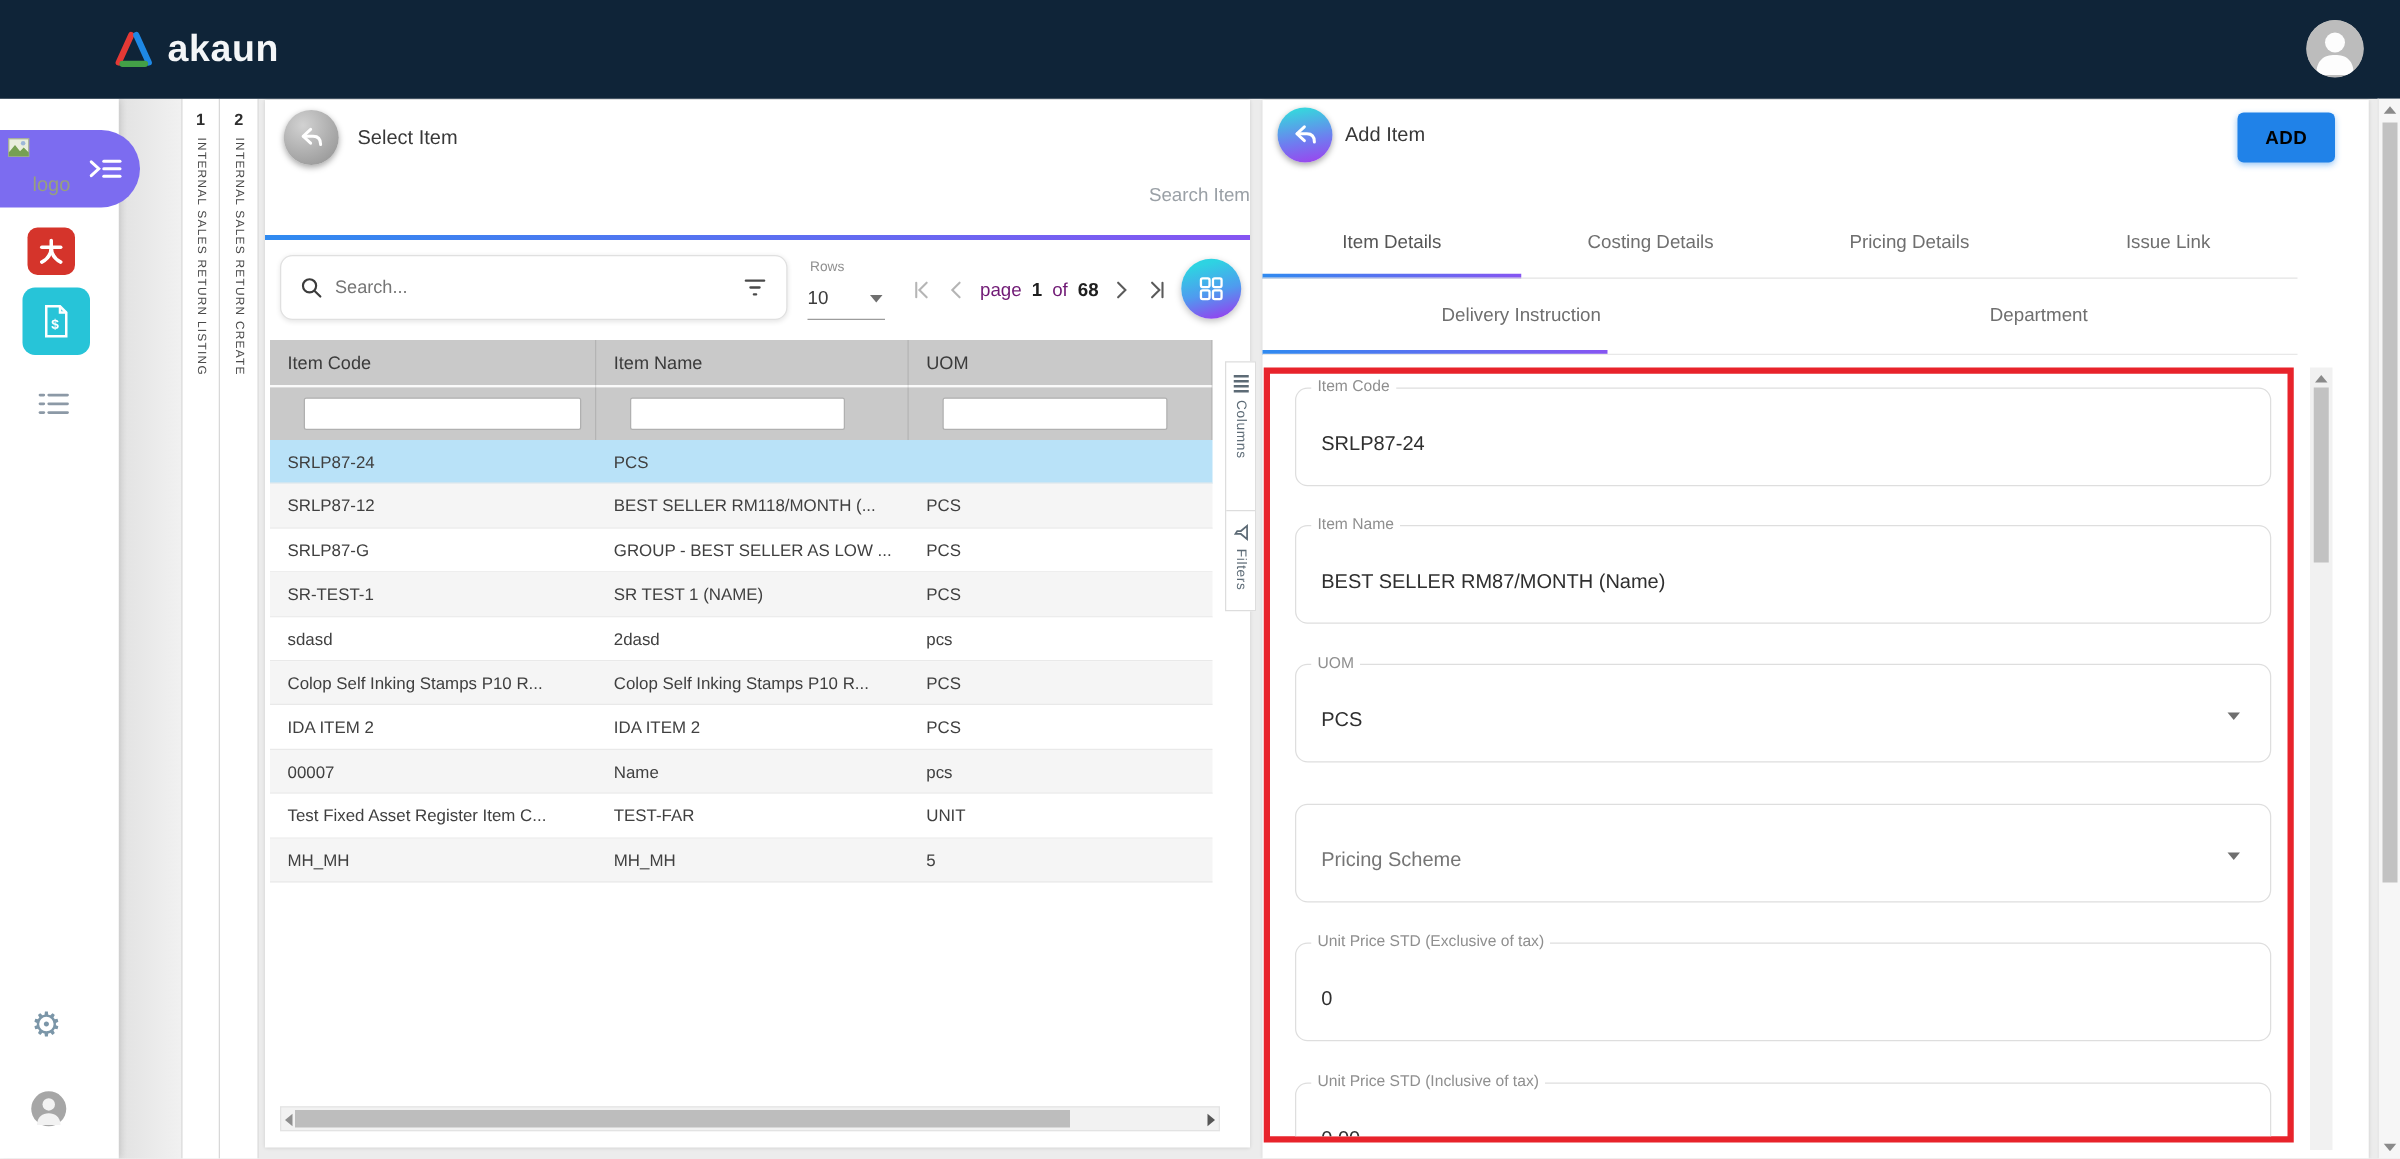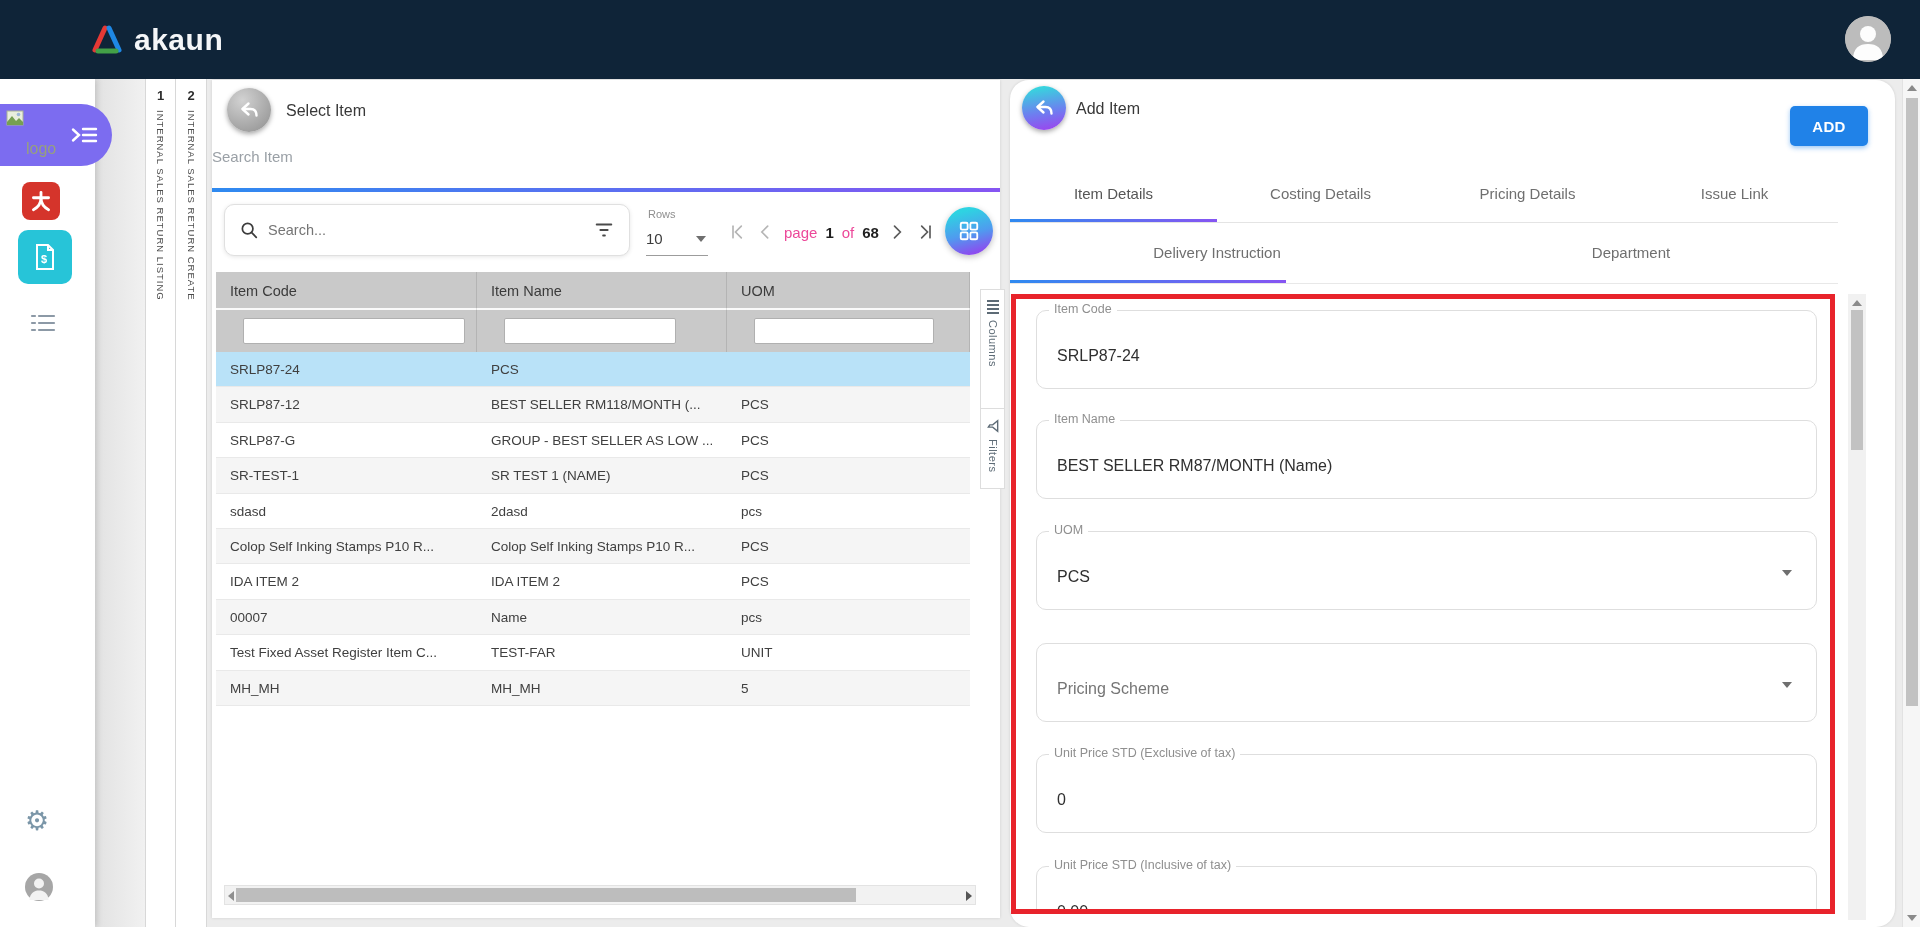--- a/index.html
+++ b/index.html
@@ -38,49 +38,49 @@
   .vtab { width:31px; height:100%; background:#fff; border-left:1px solid #d8d8d8; border-right:1px solid #d8d8d8;
           display:flex; flex-direction:column; align-items:center; cursor:pointer; }
   .vtab + .vtab { border-left:none; }
   .vtab-num { font-size:13px; font-weight:bold; color:#2e2e2e; margin-top:9px; }
   .vtab-label { writing-mode:vertical-rl; font-size:9.5px; letter-spacing:1px; color:#4a4a4a; margin-top:7px;
                 text-transform:uppercase; white-space:nowrap; }
 
   
   .panel { position:absolute; background:#fff; box-shadow:0 0 3px rgba(0,0,0,.12); }
   .panel-left { left:212px; top:80px; width:788px; height:838px; }
-  .panel-right { left:1010px; top:80px; width:885px; height:847px;border-radius:19px; }
+  .panel-right { left:1010px; top:80px; width:885px; height:847px; }
 
   .back-btn { position:absolute; width:44px; height:44px; border-radius:50%; cursor:pointer;
               display:flex; align-items:center; justify-content:center;
               box-shadow:0 2px 5px rgba(0,0,0,.35); }
   .back-grey { background:radial-gradient(circle at 35% 28%, #d2d2d2, #8e8e8e); }
   .back-gradient { background:linear-gradient(170deg,#38d3de 10%, #6f7cf0 60%, #9a46ee 95%); }
   .panel-title { position:absolute; font-size:16px; color:#383838; }
 
   
-  .search-tab { position:absolute; top:68px; left:0; width:100%; text-align:left;
+  .search-tab { position:absolute; top:68px; left:0; width:100%; text-align:right;
                 font-size:15px; color:#9aa0a6; cursor:pointer; }
   .grad-bar { position:absolute; left:0; top:108px; width:100%; height:4px;
               background:linear-gradient(90deg,var(--c-accent-a,#2f8af0),var(--c-accent-b,#8655f2)); }
   .search-box { position:absolute; left:12px; top:124px; width:406px; height:52px; background:#fff;
                 border:1px solid #e0e0e0; border-radius:10px; box-shadow:0 1px 4px rgba(0,0,0,.10);
                 display:flex; align-items:center; padding:0 14px; }
   .search-box input { border:none; outline:none; flex:1; font-size:14.5px; color:#555; margin-left:9px;
                       font-family:inherit; background:transparent; }
   .rows-label { position:absolute; left:436px; top:128px; font-size:11px; color:#8f8f8f; }
   .rows-select { position:absolute; left:434px; top:146px; width:62px; height:30px; cursor:pointer;
                  border-bottom:1px solid #9c9c9c; font-size:15px; color:#3c3c3c; }
   .rows-value { position:absolute; left:0; top:4px; }
   .rows-caret { position:absolute; right:2px; top:10px; }
   .caret { width:0; height:0; border-left:5px solid transparent; border-right:5px solid transparent;
            border-top:6px solid #6f6f6f; }
   .pager { position:absolute; left:514px; top:138px; height:28px; display:flex; align-items:center; gap:4px; }
   .pg-btn { width:24px; height:24px; display:flex; align-items:center; justify-content:center; cursor:pointer; }
-  .pg-text { font-size:15px; color:#ec4899; margin:0 2px; }
+  .pg-text { font-size:15px; color:#701a75; margin:0 2px; }
   .pg-num { font-size:15px; font-weight:bold; color:#1f1f1f; margin:0 2px; }
   .grid-btn { position:absolute; left:733px; top:127px; width:48px; height:48px; border-radius:50%;
               background:linear-gradient(165deg,#2ed3e2 15%,#4f9bef 55%,#8e49ef 90%);
               display:flex; align-items:center; justify-content:center; cursor:pointer;
               box-shadow:0 2px 6px rgba(0,0,0,.25); }
 
   
   .table { position:absolute; left:4px; top:192px; width:754px; }
   .trow { display:grid; grid-template-columns:261px 250px 243px; }
   .thead { background:#c9c9c9; height:38px; border-bottom:2px solid #fafafa; }
@@ -107,22 +107,22 @@
   .side-strip { position:absolute; left:980px; top:289px; width:25px; background:#fff;
                 border:1px solid #ddd; z-index:5; }
   .strip-tab { display:flex; flex-direction:column; align-items:center; padding:10px 0; cursor:pointer; }
   .strip-tab + .strip-tab { border-top:1px solid #ddd; }
   .strip-label { writing-mode:vertical-rl; font-size:11px; color:#5d6b76; margin-top:6px; letter-spacing:.5px; }
   .col-icon { display:flex; flex-direction:column; gap:2px; }
   .col-icon i { display:block; width:12px; height:2px; background:#5d6b76; }
 
   
   .add-btn { position:absolute; left:780px; top:10px; width:78px; height:40px; border:none; border-radius:5px;
-             background:var(--c-add,#2082e8); color:#ffffff; font-size:15px; font-weight:bold; cursor:pointer;
-             box-shadow:0 2px 5px rgba(32,130,232,.45); font-family:inherit; letter-spacing:.3px;margin-top:16px; }
+             background:var(--c-add,#2082e8); color:#000000; font-size:15px; font-weight:bold; cursor:pointer;
+             box-shadow:0 2px 5px rgba(32,130,232,.45); font-family:inherit; letter-spacing:.3px; }
   .tabs-row { position:absolute; left:0; top:90px; width:828px; height:52px; display:flex; }
   .tabs-row .tab { flex:1; text-align:center; line-height:48px; font-size:15px; color:#6f6f6f; cursor:pointer; }
   .tabs-row .tab.active { color:#565656; }
   .tab-divider1 { position:absolute; left:0; top:142px; width:828px; height:1px; background:#e4e4e4; }
   .tab-ind1 { position:absolute; left:0; top:139px; width:207px; height:4px;
               background:linear-gradient(90deg,var(--c-accent-a,#2f8af0),var(--c-accent-b,#8655f2)); }
   .subtabs-row { position:absolute; left:0; top:150px; width:828px; height:48px; display:flex; }
   .subtabs-row .tab { flex:1; text-align:center; line-height:46px; font-size:15px; color:#6f6f6f; cursor:pointer; }
   .tab-divider2 { position:absolute; left:0; top:203px; width:828px; height:1px; background:#e8e8e8; }
   .tab-ind2 { position:absolute; left:0; top:200px; width:276px; height:4px;

